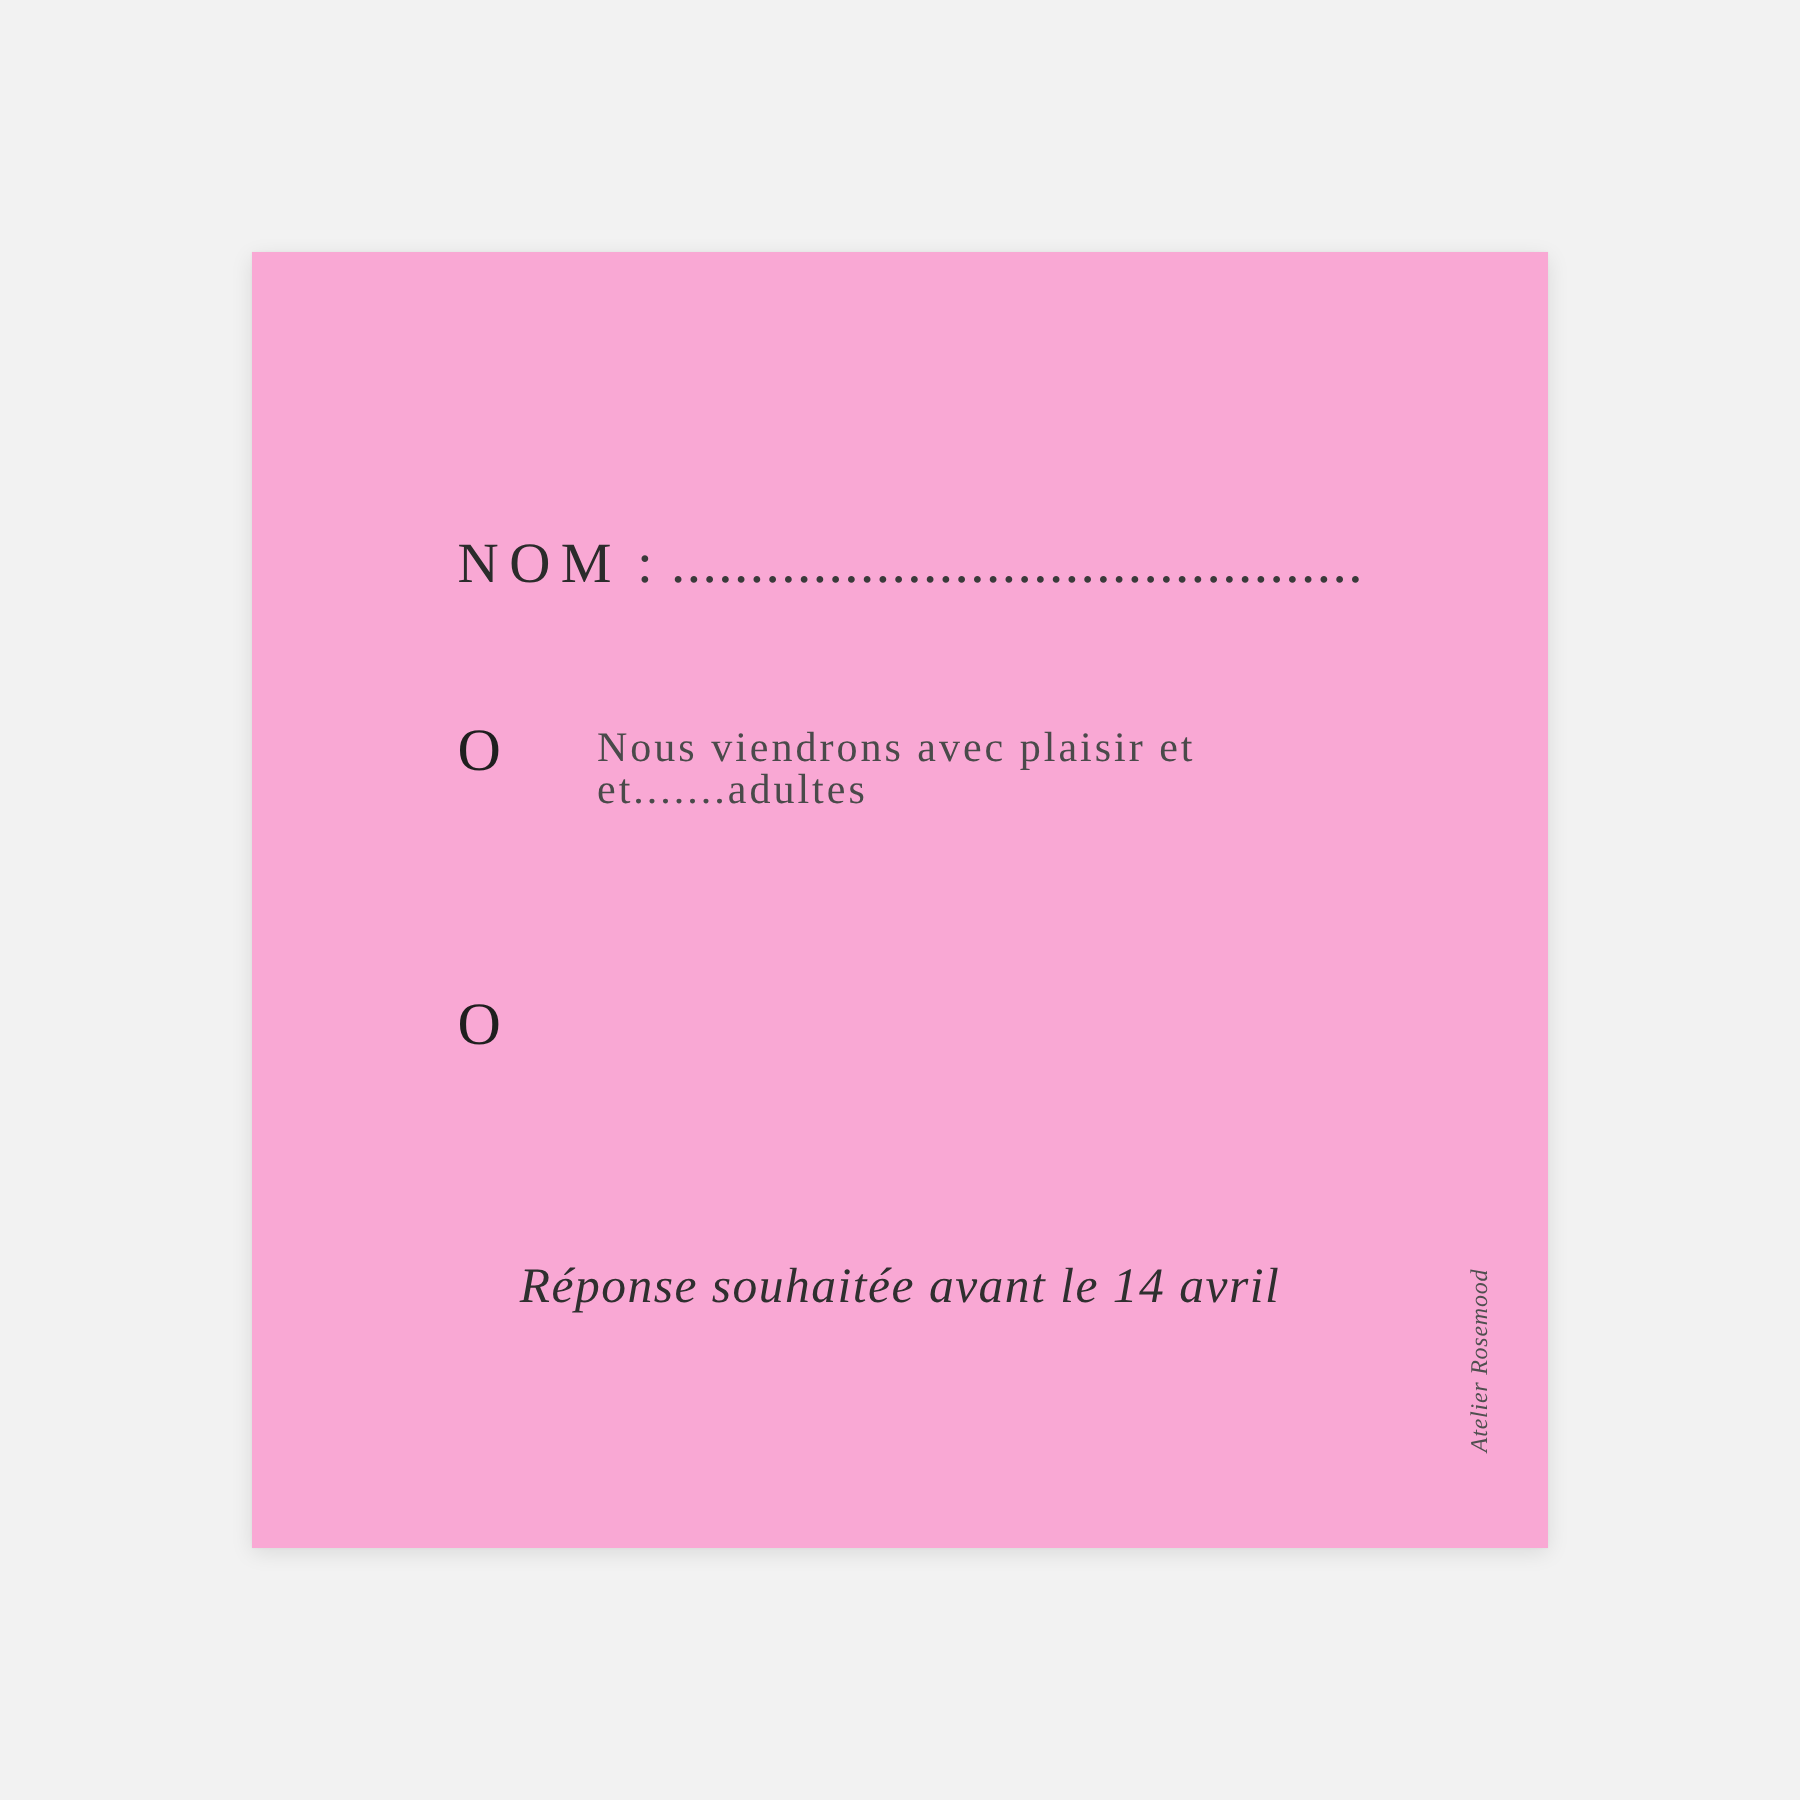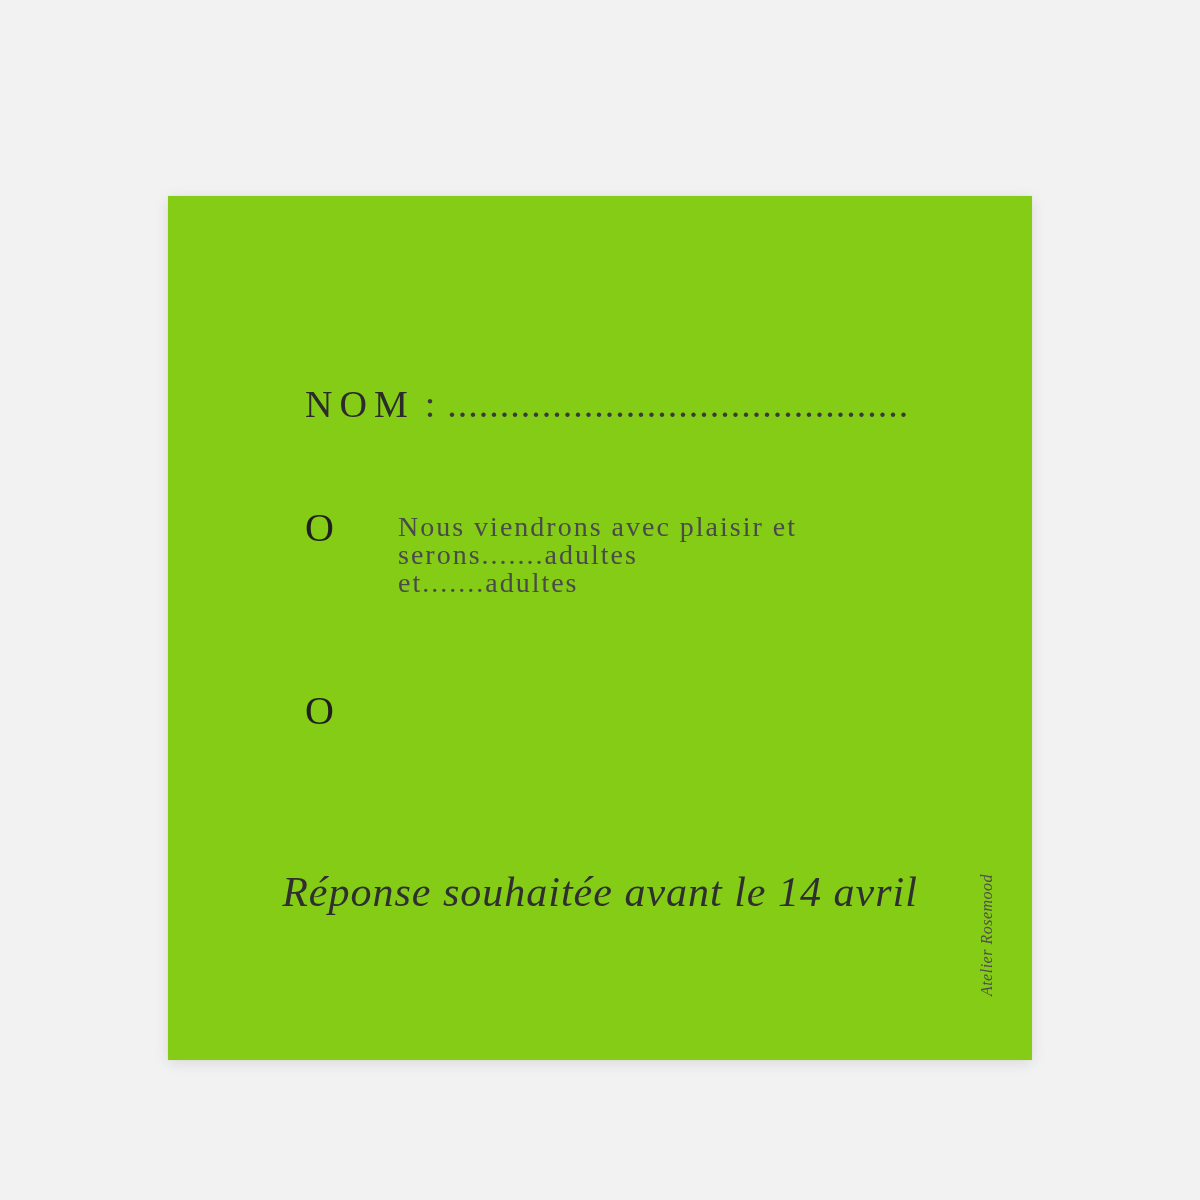--- a/index.html
+++ b/index.html
@@ -13,23 +13,22 @@
     background: #f2f2f2;
     overflow: hidden;
     font-family: "Liberation Serif", serif;
   }
   .card {
     position: absolute;
     left: 168px;
     top: 168px;
     width: 864px;
     height: 864px;
-    background: #84cc16;
+    background: #f9a8d4;
     box-shadow: 0 3px 14px rgba(0,0,0,0.10), 0 0 2px rgba(0,0,0,0.05);
-    margin-top: 28px;
   }
   .nom-row {
     position: absolute;
     left: 137px;
     top: 186px;
     font-size: 38px;
     color: #2b2b2b;
     white-space: nowrap;
   }
   .nom-label {
@@ -67,21 +66,21 @@
   }
   .option-1 .option-text { margin-left: 93px; padding-top: 5px; }
   .option-2 .option-text { margin-left: 78px; padding-top: 5px; }
   .script-line {
     position: absolute;
     left: 0;
     right: 0;
     top: 672px;
     text-align: center;
     font-style: italic;
-    font-size: 42px;
+    font-size: 33px;
     letter-spacing: 1px;
     color: #2f2f2f;
     white-space: nowrap;
   }
   .brand {
     position: absolute;
     left: 736px;
     top: 728px;
     width: 170px;
     height: 22px;
@@ -102,21 +101,20 @@
   <div class="card">
 
     <div class="nom-row">
       <span class="nom-label">NOM</span><span class="nom-colon">:</span><span class="nom-dots">............................................</span>
     </div>
 
     <div class="option option-1">
       <span class="marker">O</span>
       <div class="option-text">
         <div>Nous viendrons avec plaisir et</div>
-        <div>serons.......adultes</div>
         <div>et.......adultes</div>
       </div>
     </div>
 
     <div class="option option-2">
       <span class="marker">O</span>
       <div class="option-text">
       </div>
     </div>
 

